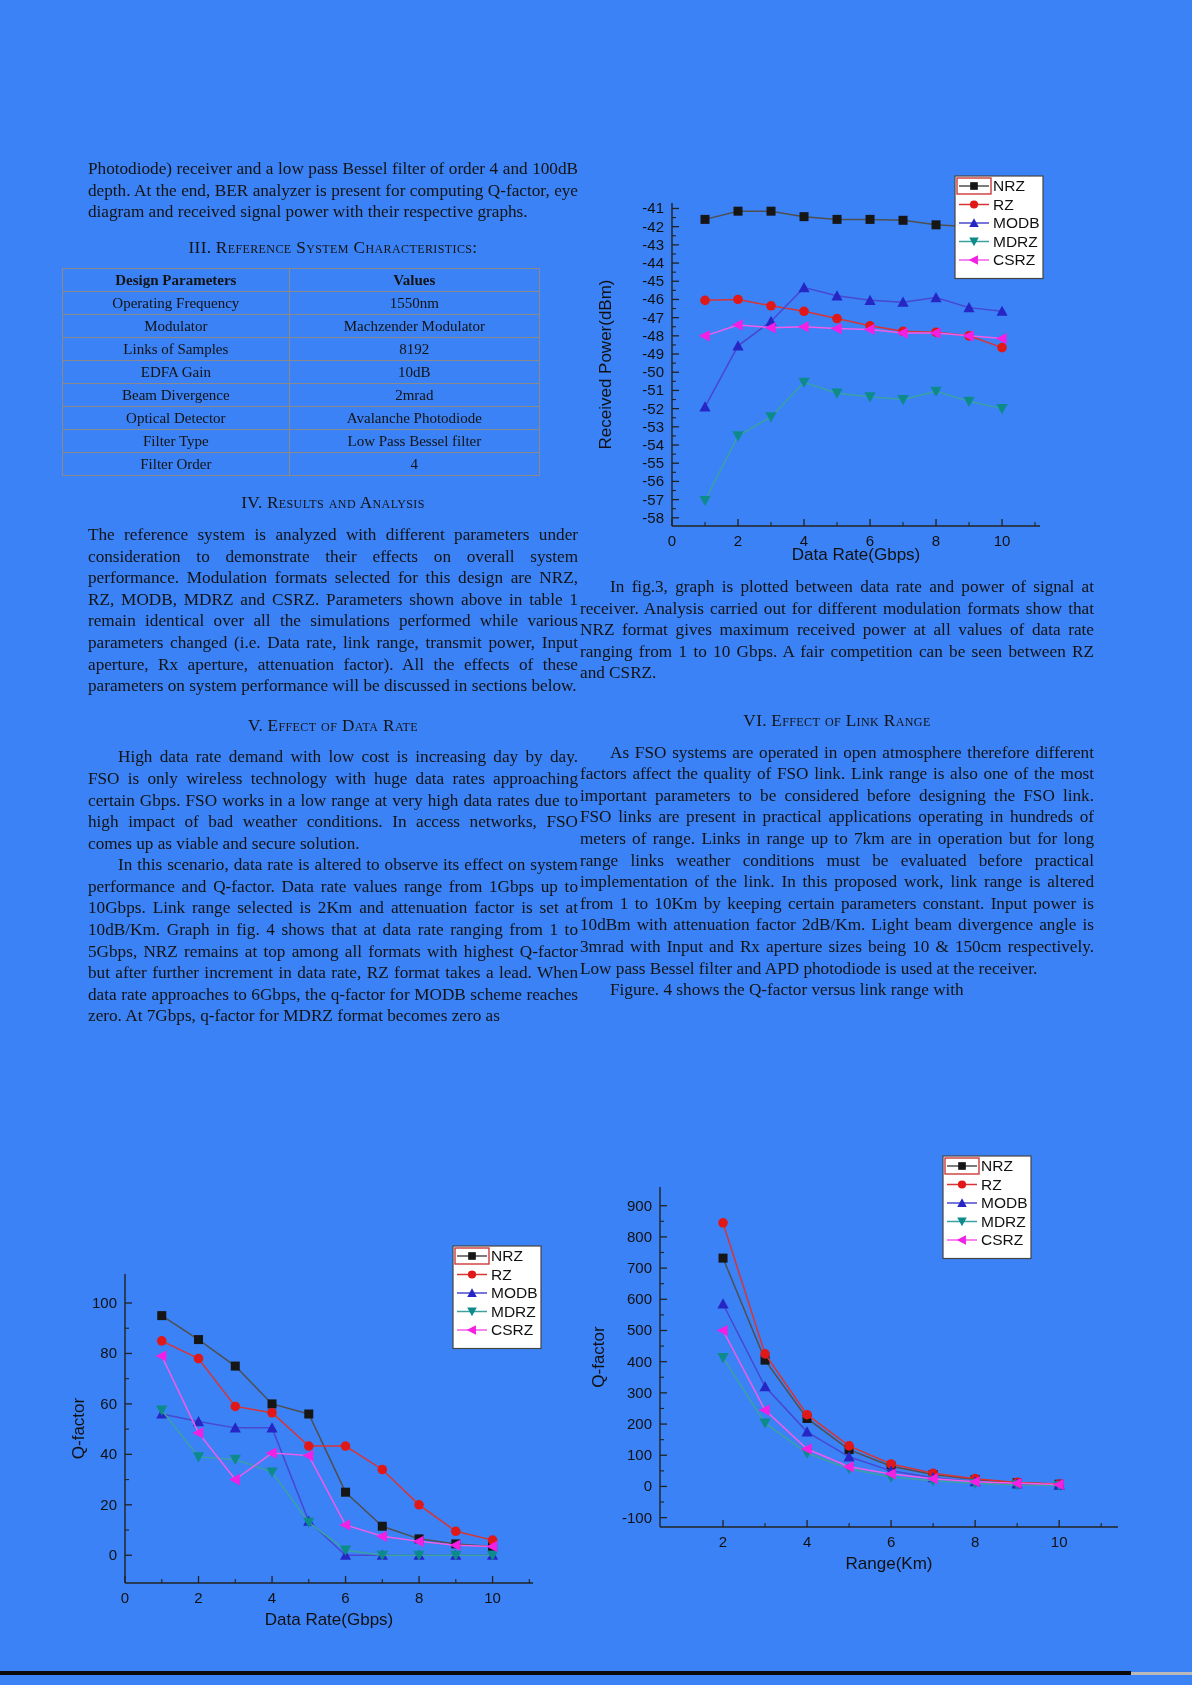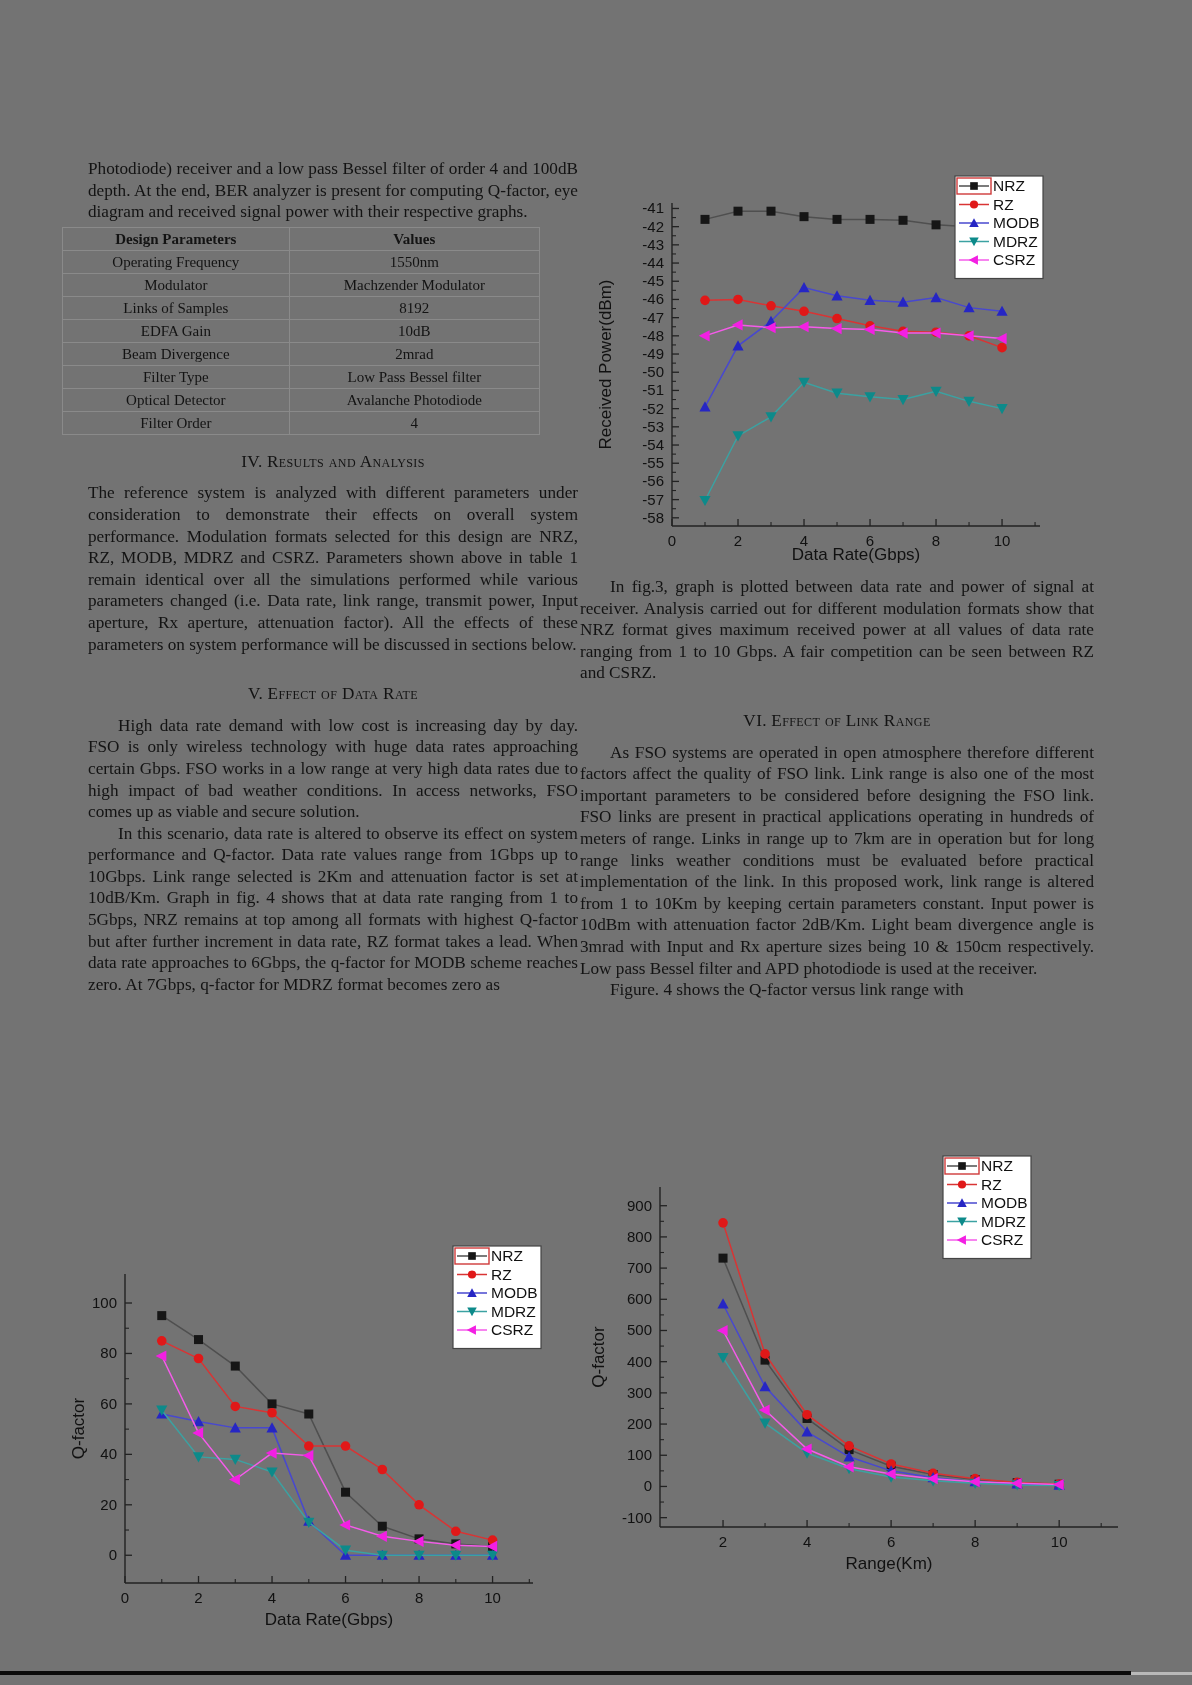--- a/index.html
+++ b/index.html
@@ -1,16 +1,16 @@
 <!DOCTYPE html>
 <html><head>
 <meta charset="utf-8">
 <style>
   html,body{margin:0;padding:0;background:#ffffff;}
-  .page{position:relative;width:1192px;height:1685px;background:#737373;overflow:hidden;
+  .page{position:relative;width:1192px;height:1685px;background:#3b82f6;overflow:hidden;
         font-family:"Liberation Serif", serif;color:#131313;}
   .col{position:absolute;text-align:justify;font-size:17.2px;line-height:21.6px;}
   #col-left{left:88px;top:158px;width:490px;}
   #col-right{left:580px;top:576px;width:514px;}
   p.para{margin:0 0 0 0;}
   p.indent{text-indent:30px;}
   h3.sect{margin:14px 0 10px 0;text-align:center;font-weight:normal;font-size:17.2px;}
   h3.sect .num{font-variant:normal;letter-spacing:.4px;}
   h3.sect .sc{font-variant:small-caps;letter-spacing:.4px;}
   table.params{border-collapse:collapse;margin:4px 0 6px -26px;width:478px;
@@ -28,20 +28,21 @@
   .bottom-rule-tail{position:absolute;left:1131px;top:1672px;width:61px;height:3px;background:#b9b9b9;}
 </style>
 </head>
 <body>
 
 <div class="page">
 
   <div class="col" id="col-left">
     <p class="para">Photodiode) receiver and a low pass Bessel filter of order 4 and 100dB depth. At the end, BER analyzer is present for computing Q-factor, eye diagram and received signal power with their respective graphs.</p>
 
+    <h3 class="sect"><span class="num">III.</span>&nbsp;<span class="sc">Reference System Characteristics:</span></h3>
 
     <table class="params">
       <thead>
           <tr>
             <th>Design Parameters</th>
             <th>Values</th>
           </tr>
         </thead>
       <tbody>
           <tr>
@@ -58,39 +59,39 @@
           </tr>
           <tr>
             <td>EDFA Gain</td>
             <td>10dB</td>
           </tr>
           <tr>
             <td>Beam Divergence</td>
             <td>2mrad</td>
           </tr>
           <tr>
+            <td>Optical Detector</td>
+            <td>Avalanche Photodiode</td>
+          </tr>
+          <tr>
             <td>Filter Type</td>
             <td>Low Pass Bessel filter</td>
           </tr>
           <tr>
-            <td>Optical Detector</td>
-            <td>Avalanche Photodiode</td>
-          </tr>
-          <tr>
             <td>Filter Order</td>
             <td>4</td>
           </tr>
         </tbody>
     </table>
 
     <h3 class="sect" style="margin-top:16px"><span class="num">IV.</span>&nbsp;<span class="sc">Results and Analysis</span></h3>
 
     <p class="para">The reference system is analyzed with different parameters under consideration to demonstrate their effects on overall system performance. Modulation formats selected for this design are NRZ, RZ, MODB, MDRZ and CSRZ. Parameters shown above in table 1 remain identical over all the simulations performed while various parameters changed (i.e. Data rate, link range, transmit power, Input aperture, Rx aperture, attenuation factor). All the effects of these parameters on system performance will be discussed in sections below.</p>
 
-    <h3 class="sect" style="margin-top:28px"><span class="num">V.</span>&nbsp;<span class="sc">Effect of Data Rate</span></h3>
+    <h3 class="sect" style="margin-top:18px"><span class="num">V.</span>&nbsp;<span class="sc">Effect of Data Rate</span></h3>
 
     <p class="para indent">High data rate demand with low cost is increasing day by day. FSO is only wireless technology with huge data rates approaching certain Gbps. FSO works in a low range at very high data rates due to high impact of bad weather conditions. In access networks, FSO comes up as viable and secure solution.</p>
     <p class="para indent">In this scenario, data rate is altered to observe its effect on system performance and Q-factor. Data rate values range from 1Gbps up to 10Gbps. Link range selected is 2Km and attenuation factor is set at 10dB/Km. Graph in fig. 4 shows that at data rate ranging from 1 to 5Gbps, NRZ remains at top among all formats with highest Q-factor but after further increment in data rate, RZ format takes a lead. When data rate approaches to 6Gbps, the q-factor for MODB scheme reaches zero. At 7Gbps, q-factor for MDRZ format becomes zero as</p>
   </div>
 
   <div class="col" id="col-right">
     <p class="para indent">In fig.3, graph is plotted between data rate and power of signal at receiver. Analysis carried out for different modulation formats show that NRZ format gives maximum received power at all values of data rate ranging from 1 to 10 Gbps. A fair competition can be seen between RZ and CSRZ.</p>
 
     <h3 class="sect" style="margin-top:26px"><span class="num">VI.</span>&nbsp;<span class="sc">Effect of Link Range</span></h3>
 

